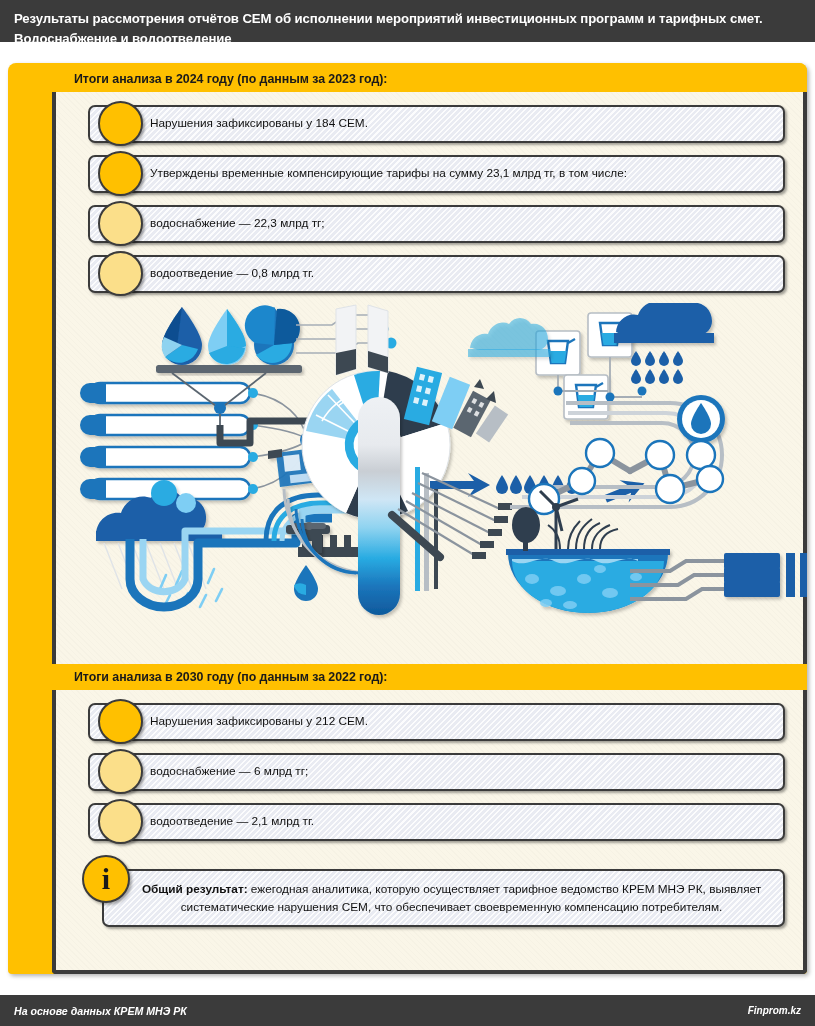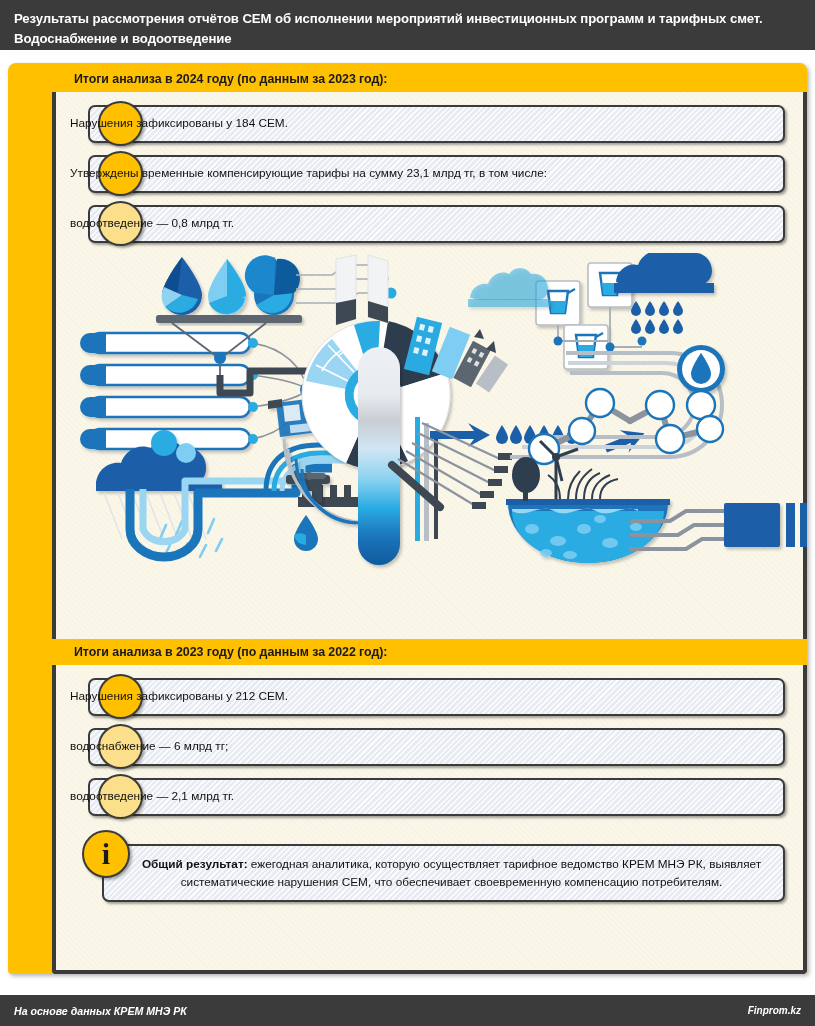--- a/index.html
+++ b/index.html
@@ -13,21 +13,21 @@
     overflow: hidden;
     font-family: "Liberation Sans", "DejaVu Sans", sans-serif;
     position: relative;
   }
 
   
   .titlebar {
     background: #3b3b3b;
     color: #ffffff;
     padding: 9px 14px 10px 14px;
-    height: 50px;
+    height: 42px;
     box-sizing: border-box;
   }
   .titlebar .title-text {
     display: block;
     font-size: 13.2px;
     font-weight: bold;
     line-height: 1.52;
     letter-spacing: -0.1px;
   }
 
@@ -120,20 +120,21 @@
     box-sizing: border-box;
     box-shadow: 2px 2px 2.5px rgba(0,0,0,0.32);
     z-index: 2;
   }
   .row-bullet.dark  { background: #ffc000; }
   .row-bullet.light { background: #fbdf8a; }
 
   .row-text {
     position: relative;
     z-index: 3;
+    margin-left: 80px;
     font-size: 11.8px;
     color: #111111;
     line-height: 1.35;
     padding-top: 1px;
   }
 
   
   .illustration {
     position: relative;
     width: 100%;
@@ -236,20 +237,25 @@
       <div class="row-bullet dark"></div>
       <div class="row-text">Нарушения зафиксированы у 184 СЕМ.</div>
     </div>
 
     <div class="row">
       <div class="row-pill"></div>
       <div class="row-bullet dark"></div>
       <div class="row-text">Утверждены временные компенсирующие тарифы на сумму 23,1 млрд тг, в том числе:</div>
     </div>
 
+    <div class="row">
+      <div class="row-pill"></div>
+      <div class="row-bullet light"></div>
+      <div class="row-text">водоснабжение — 22,3 млрд тг;</div>
+    </div>
 
     <div class="row">
       <div class="row-pill"></div>
       <div class="row-bullet light"></div>
       <div class="row-text">водоотведение — 0,8 млрд тг.</div>
     </div>
 
     <div class="illustration">
       <svg width="775" height="318" viewBox="0 0 775 318" xmlns="http://www.w3.org/2000/svg" aria-hidden="true">
         <defs>
@@ -651,21 +657,21 @@
           <rect x="764" y="250" width="4" height="44"></rect>
         </g>
         <g fill="#3d4852">
           <rect x="748" y="250" width="3" height="44"></rect>
         </g>
       </svg>
     </div>
 
   </div>
 
-  <div class="sec-header">Итоги анализа в 2023 году (по данным за 2022 год):</div>
+  <div class="sec-header">Итоги анализа в 2030 году (по данным за 2022 год):</div>
 
   <div class="sec-body last">
 
     <div class="row">
       <div class="row-pill"></div>
       <div class="row-bullet dark"></div>
       <div class="row-text">Нарушения зафиксированы у 212 СЕМ.</div>
     </div>
 
 

